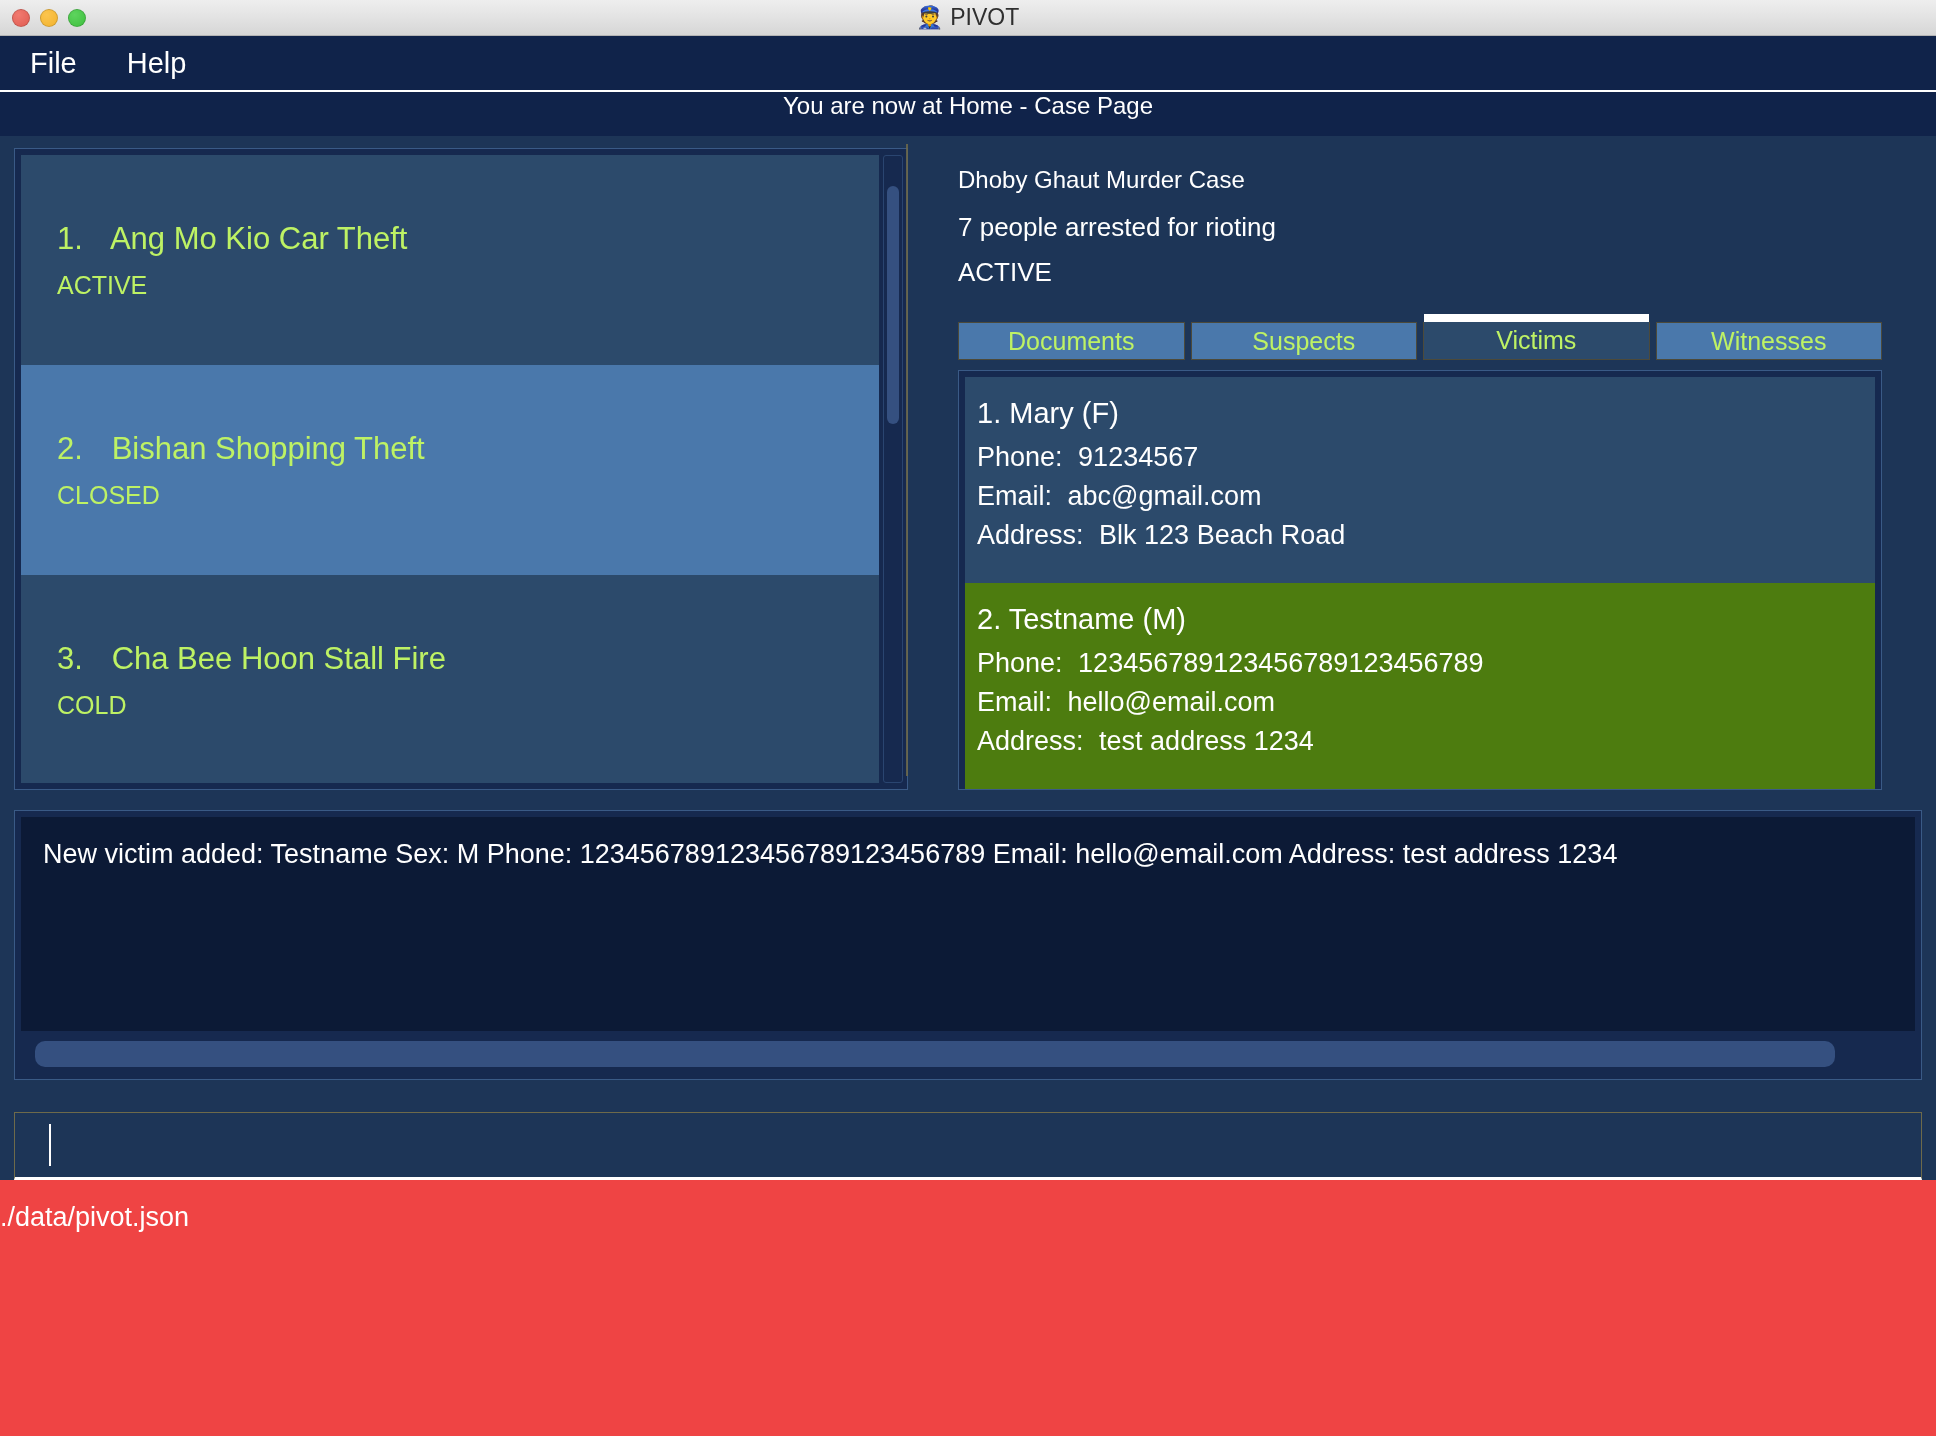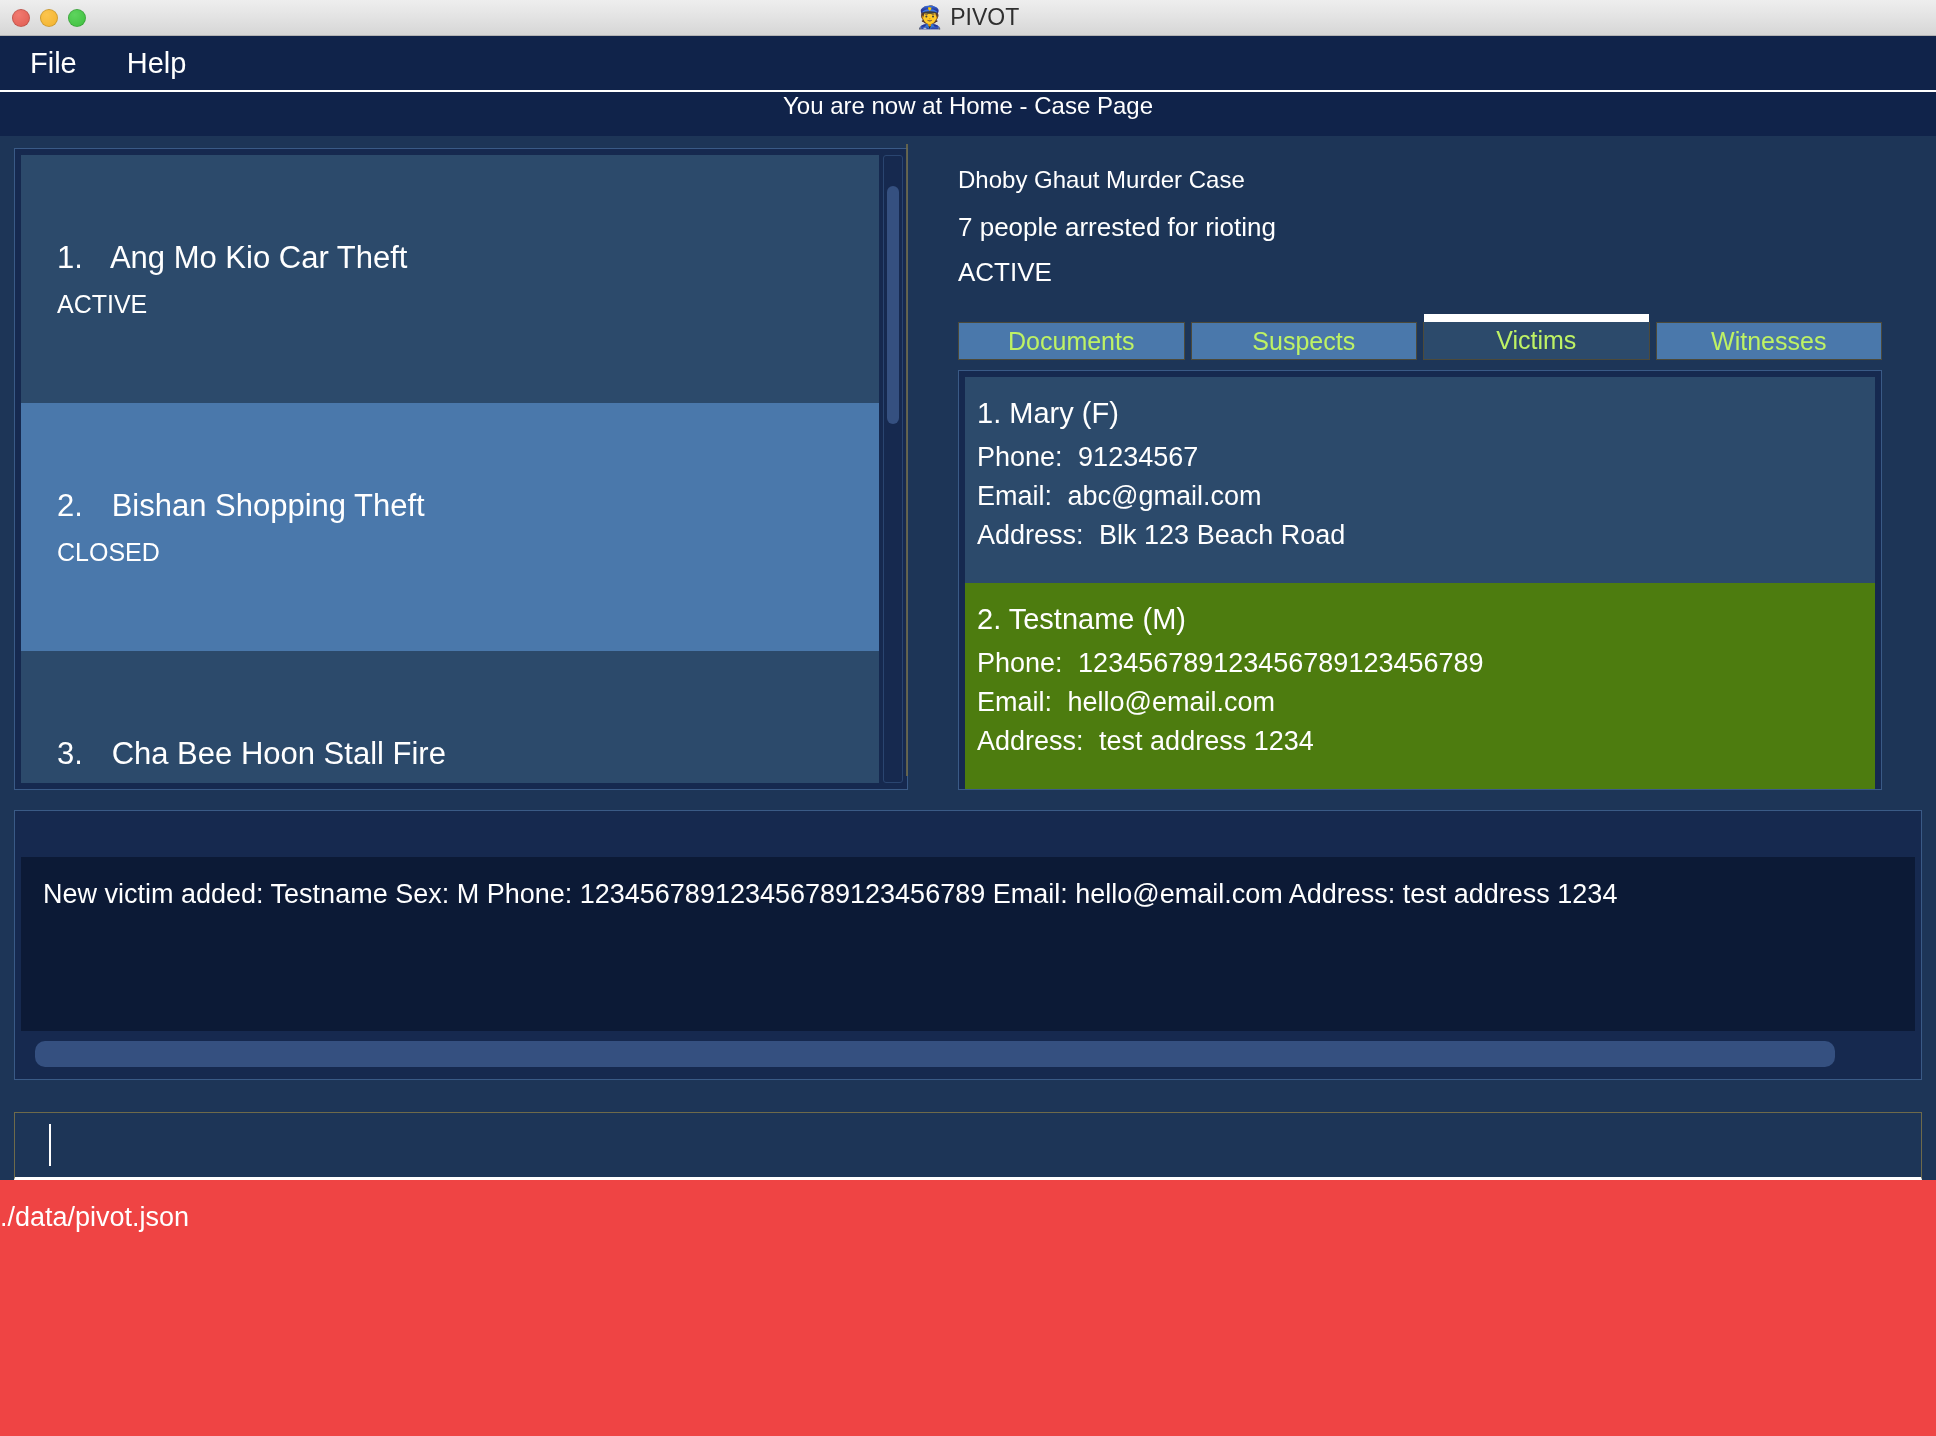--- a/index.html
+++ b/index.html
@@ -115,26 +115,26 @@
     background: #16294f;
     position: relative;
     overflow: hidden;
   }
   .case-list {
     position: absolute;
     left: 6px; top: 6px; right: 28px; bottom: 6px;
     overflow: hidden;
   }
   .case-row {
-    height: 248px;
+    height: 210px;
     padding: 0 16px 0 36px;
     display: flex;
     flex-direction: column;
     justify-content: center;
-    color: #ffffff;
+    color: #bef264;
   }
   .case-row.odd  { background: #2c4a6b; }
   .case-row.even { background: #4a78ab; }
   .case-title {
     font-size: 31px;
     white-space: nowrap;
   }
   .case-title .num { display: inline-block; min-width: 46px; }
   .case-status {
     font-size: 25px;
@@ -253,21 +253,20 @@
     flex-direction: column;
   }
   .console {
     flex: 1 1 auto;
     background: #0c1a36;
     color: #ffffff;
     font-size: 27px;
     padding: 22px 18px 0 22px;
     overflow: hidden;
     white-space: nowrap;
-    margin-top: 40px;
   }
   .hscroll {
     flex: 0 0 36px;
     position: relative;
     background: #16294f;
     margin-top: 6px;
   }
   .hscroll-thumb {
     position: absolute;
     left: 14px;

